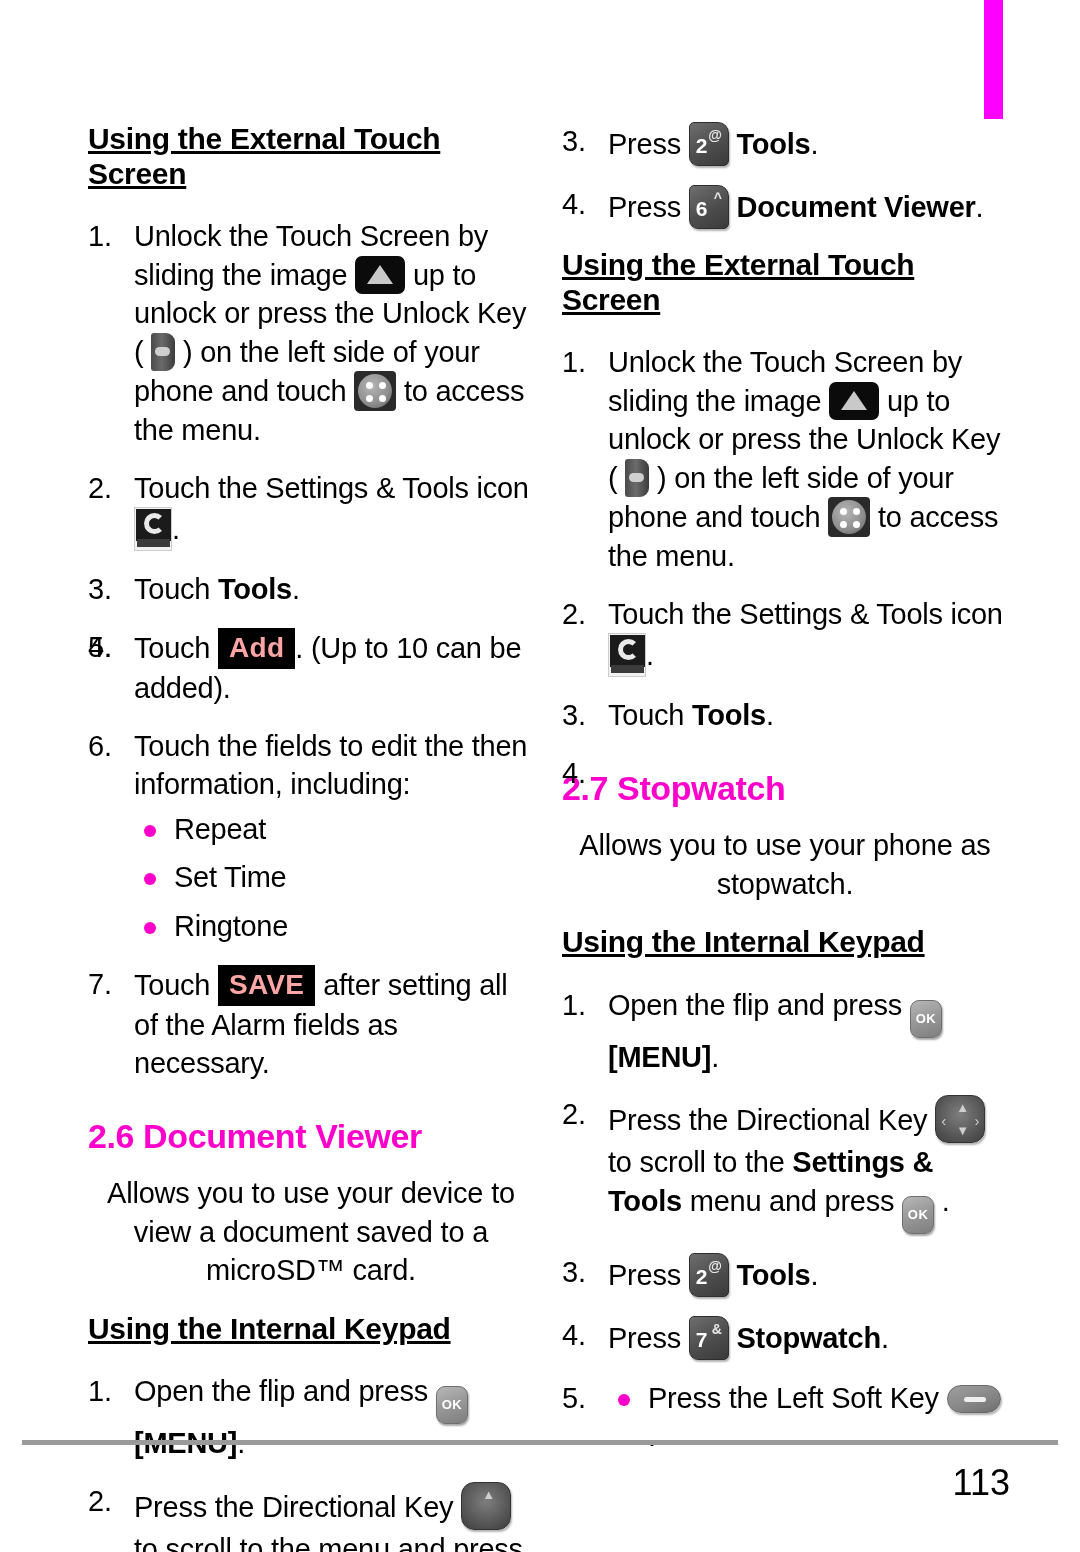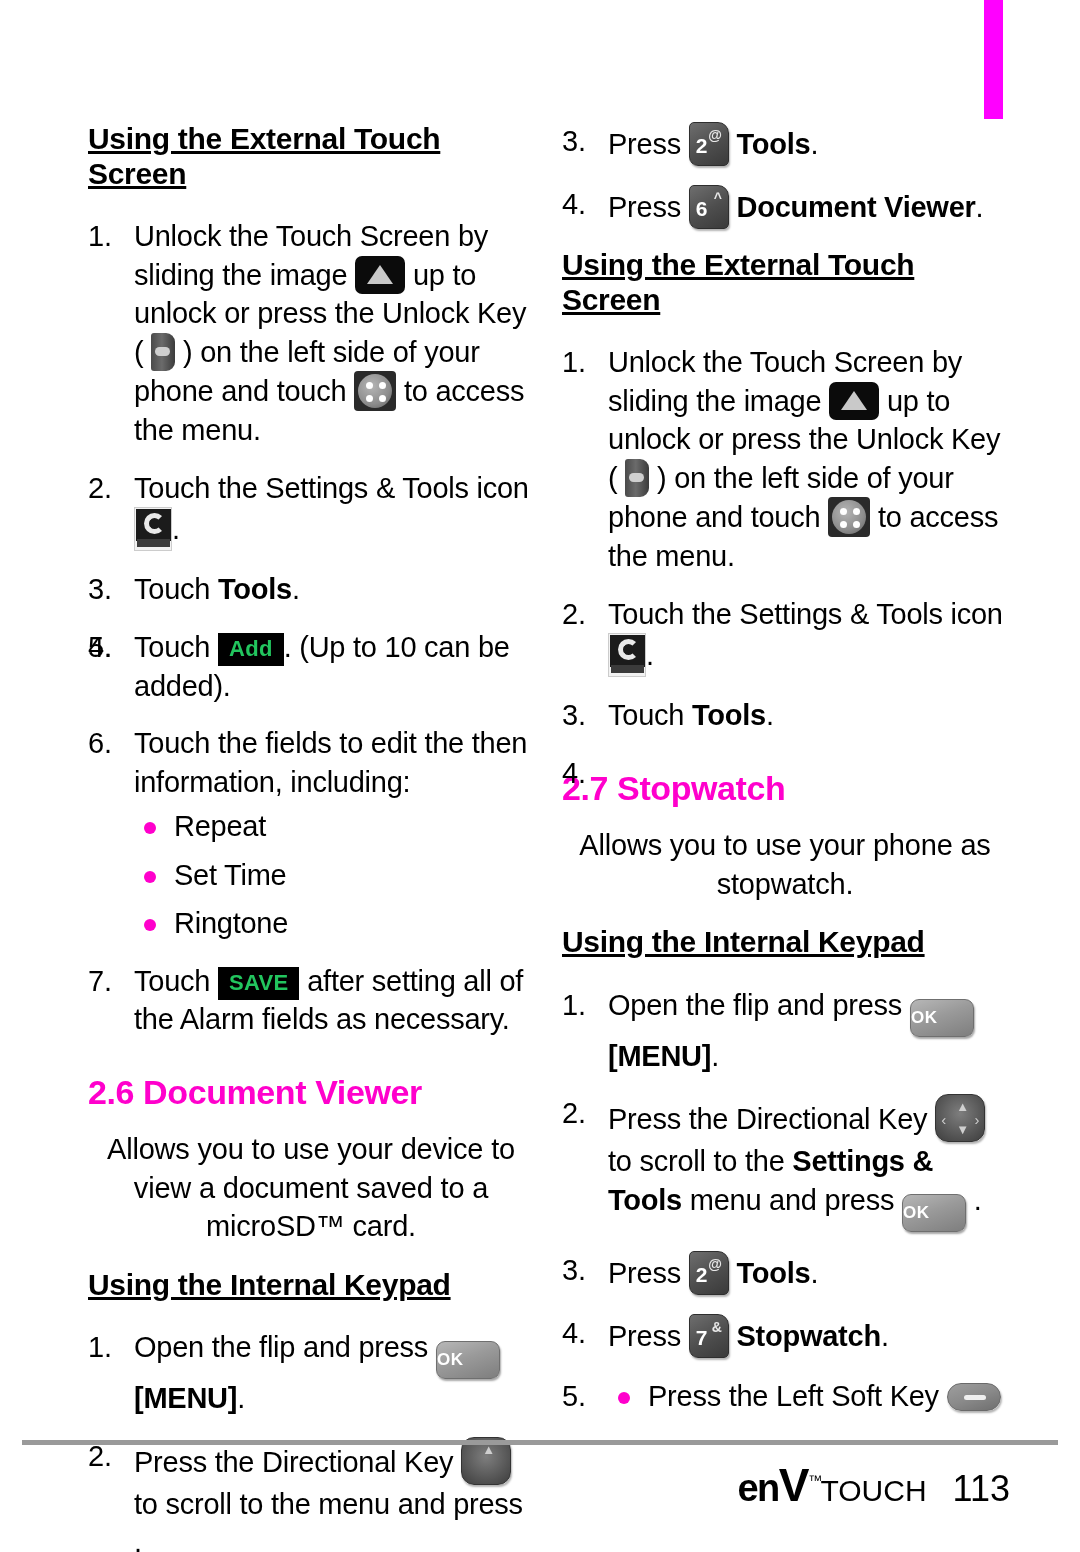--- a/index.html
+++ b/index.html
@@ -99,28 +99,29 @@
 
   
   .icn {
     display: inline-block;
     vertical-align: -8px;
     position: relative;
   }
 
   
   .key-ok {
-    width: 64px; height: 38px;
+    width: 32px; height: 38px;
     border-radius: 9px;
     background: linear-gradient(160deg,#b7b7b7 0%,#9a9a9a 45%,#7e7e7e 100%);
     border: 1px solid #6f6f6f;
     box-shadow: 1px 2px 2px rgba(0,0,0,.35);
     color: #ffffff;
-    font-size: 17px;
-    font-weight: bold;
+    font-size: 13px;
+    font-weight: bold;
+    text-align: center;
     line-height: 36px;
     letter-spacing: 0.5px;
   }
 
   
   .key-num {
     width: 40px; height: 44px;
     border-radius: 5px 11px 5px 9px;
     background: linear-gradient(150deg,#6e6e6e 0%,#4d4d4d 55%,#3a3a3a 100%);
     border: 1px solid #2e2e2e;
@@ -264,23 +265,23 @@
     position: absolute;
     left: 2px; bottom: 3px;
     width: 33px; height: 8px;
     background: #3b3b3b;
   }
 
   
   .chip {
     display: inline-block;
     background: #000000;
-    color: #22c55e;
-    font-weight: bold;
-    font-size: 22px;
+    color: #fca5a5;
+    font-weight: bold;
+    font-size: 28px;
     padding: 1px 11px 3px 11px;
     letter-spacing: 0.3px;
     vertical-align: 1px;
   }
 
   
   .footer-rule {
     position: absolute;
     left: 22px; top: 1440px;
     width: 1036px; height: 5px;
@@ -364,19 +365,16 @@
           <li><span class="num">4.</span><span>Press <span class="icn key-num"><span class="d">7</span><span class="s">&amp;</span></span> <span class="b">Stopwatch</span>.</span></li>
           <li><span class="num">5.</span><ul class="bullets">
               <li>Press the Left Soft Key <span class="icn key-soft"></span> .</li>
             </ul></li>
         </ol>
     </div>
   </div>
 
   <div class="footer-rule"></div>
   <div class="footer">
-    <div class="logo">
-      <span class="en">en</span><span class="v">V</span><span class="tm">™</span><span class="touch">TOUCH</span>
-    </div>
     <div class="pageno">113</div>
   </div>
 
 </div>
 
 </body></html>

